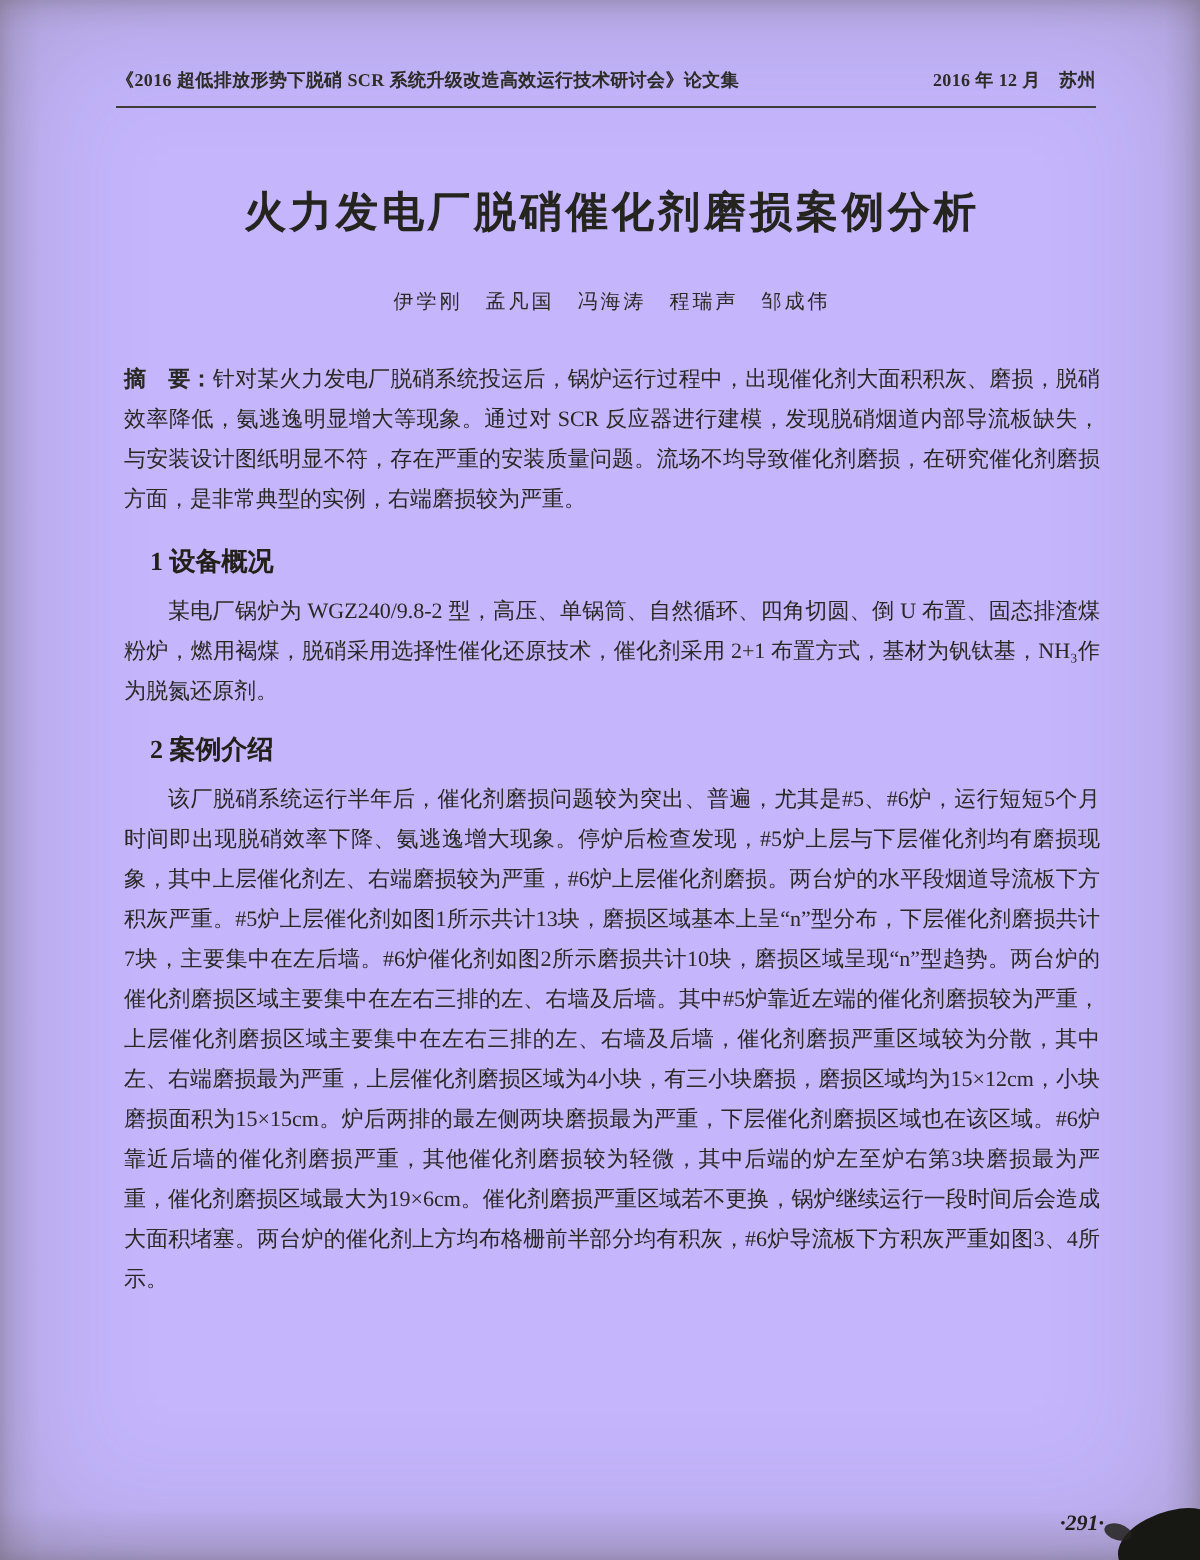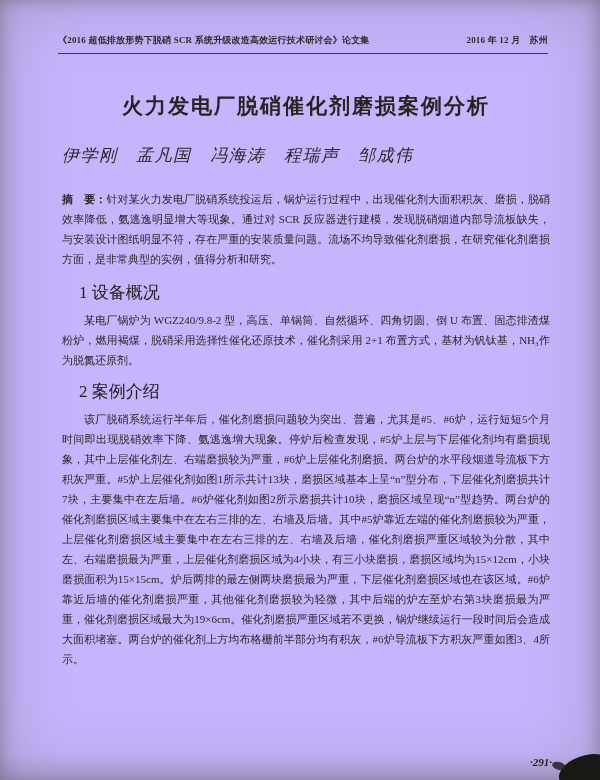--- a/index.html
+++ b/index.html
@@ -61,40 +61,39 @@
     color: #26241f;
   }
   .title {
     text-align: center;
     font-size: 21px;
     font-weight: bold;
     letter-spacing: 2px;
     margin: 0 0 24px 0;
   }
   .authors {
-    text-align: left;
-    font-size: 17px;
+    text-align: center;
+    font-size: 10px;
     letter-spacing: 1.5px;
     margin: 0 0 22px 0;
     color: #2b2925;
-    font-style: italic;
   }
   .para {
     font-size: 11px;
     line-height: 1.82;
     text-align: justify;
     margin: 0;
     color: #2a2823;
   }
   .abstract { margin-bottom: 12px; }
   .keywords { margin-bottom: 16px; }
   .label { font-weight: bold; }
   .sec-heading {
-    font-size: 17px;
-    font-weight: normal;
+    font-size: 13px;
+    font-weight: bold;
     margin: 8px 0 6px 0;
     text-indent: 1em;
     color: #222019;
   }
   .body-para {
     text-indent: 2em;
     margin-bottom: 10px;
   }
   .page-number {
     position: absolute;
@@ -137,21 +136,21 @@
     <span class="hdr-right">2016 年 12 月　苏州</span>
   </div>
 
   <div class="content">
 
     <h1 class="title">火力发电厂脱硝催化剂磨损案例分析</h1>
 
     <div class="authors">伊学刚　孟凡国　冯海涛　程瑞声　邹成伟</div>
 
     <p class="para abstract">
-      <span class="label">摘　要：</span><span>针对某火力发电厂脱硝系统投运后，锅炉运行过程中，出现催化剂大面积积灰、磨损，脱硝效率降低，氨逃逸明显增大等现象。通过对 SCR 反应器进行建模，发现脱硝烟道内部导流板缺失，与安装设计图纸明显不符，存在严重的安装质量问题。流场不均导致催化剂磨损，在研究催化剂磨损方面，是非常典型的实例，值得分析和研究。</span>
+      <span class="label">摘　要：</span><span>针对某火力发电厂脱硝系统投运后，锅炉运行过程中，出现催化剂大面积积灰、磨损，脱硝效率降低，氨逃逸明显增大等现象。通过对 SCR 反应器进行建模，发现脱硝烟道内部导流板缺失，与安装设计图纸明显不符，存在严重的安装质量问题。流场不均导致催化剂磨损，在研究催化剂磨损方面，是非常典型的实例，右端磨损较为严重。</span>
     </p>
 
 
     <div>
       <div class="sec-heading">1 设备概况</div>
       <p class="para body-para">某电厂锅炉为 WGZ240/9.8-2 型，高压、单锅筒、自然循环、四角切圆、倒 U 布置、固态排渣煤粉炉，燃用褐煤，脱硝采用选择性催化还原技术，催化剂采用 2+1 布置方式，基材为钒钛基，NH₃作为脱氮还原剂。</p>
     </div>
 
     <div>
       <div class="sec-heading">2 案例介绍</div>

